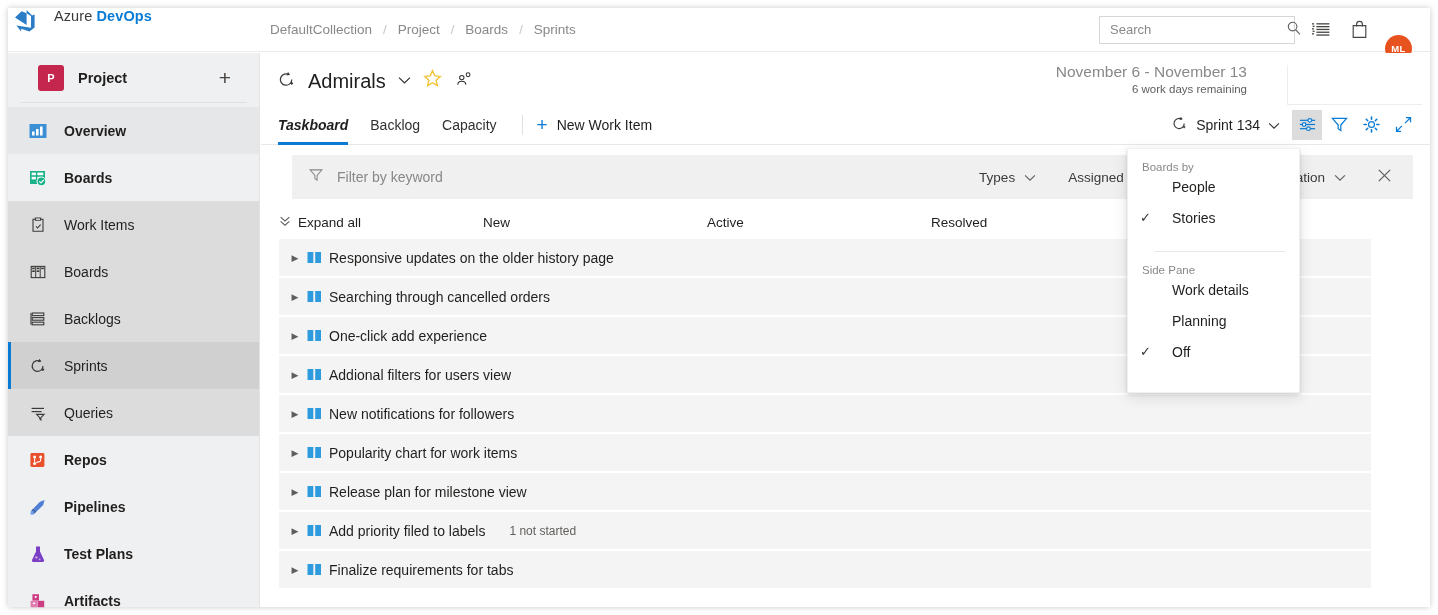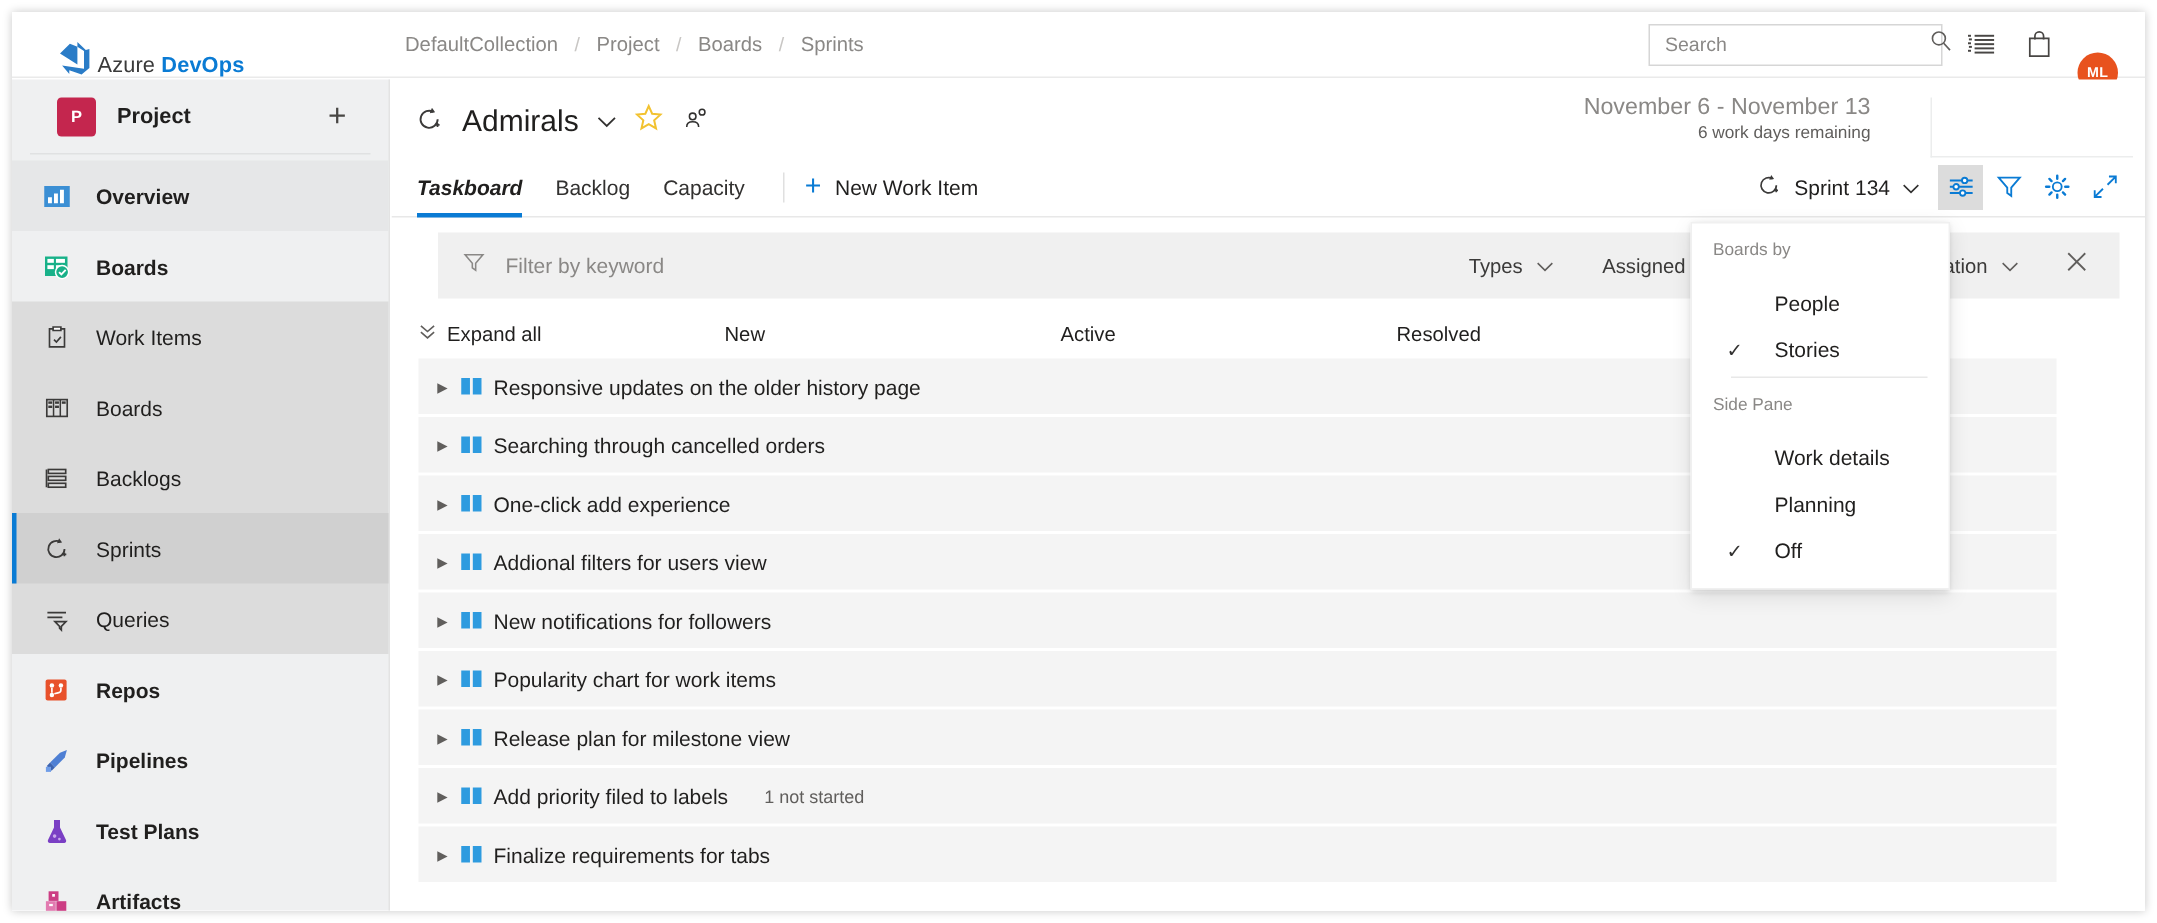--- a/index.html
+++ b/index.html
@@ -18,22 +18,22 @@
   
   .topbar {
     position: absolute; left: 8px; top: 8px;
     width: 1422px; height: 44px;
     background: #ffffff;
     border-bottom: 1px solid #eaeaea;
     display: flex; align-items: center;
   }
   .logo-zone {
     width: 252px; height: 44px;
-    display: flex; align-items: flex-end; gap: 2px;
-    padding-left: 29px;
+    display: flex; align-items: flex-start; gap: 16px;
+    padding-left: 4px;
   }
   .az-logo { width: 26px; height: 26px; flex: 0 0 26px; }
   .az-name { font-size: 14.5px; color: #3a3a3a; letter-spacing: .1px; }
   .az-name b { color: #0a7bd4; font-weight: 700; }
 
   .breadcrumb {
     display: flex; align-items: center; gap: 11px;
     padding-left: 10px; font-size: 13.5px; color: #8a8886;
   }
   .breadcrumb .sep { color: #c8c6c4; font-size: 13px; }
@@ -228,23 +228,23 @@
     background: #fff;
     box-shadow: 0 1.6px 3.6px rgba(0,0,0,.13), 0 4px 14px rgba(0,0,0,.11);
     border: 1px solid #f0f0f0;
     z-index: 50; padding-top: 12px;
   }
   .menu-head {
     font-size: 11.5px; color: #8a8886;
     padding: 0 0 6px 14px;
   }
   .menu-item {
-    height: 31px; display: flex; align-items: flex-end;
+    height: 31px; display: flex; align-items: flex-start;
     font-size: 14px; color: #201f1e; cursor: pointer;
-    padding-left: 23px;
+    padding-left: 12px;
   }
   .menu-check { width: 32px; font-size: 13px; color: #323130; }
   .menu-sep { height: 1px; background: #e8e8e8; margin: 10px 14px 0 26px; }
 
   
   .shadow-frame {
     position: absolute; left: 8px; top: 8px;
     width: 1422px; height: 599px;
     box-shadow: 0 0 6px rgba(0,0,0,.22);
     pointer-events: none;

